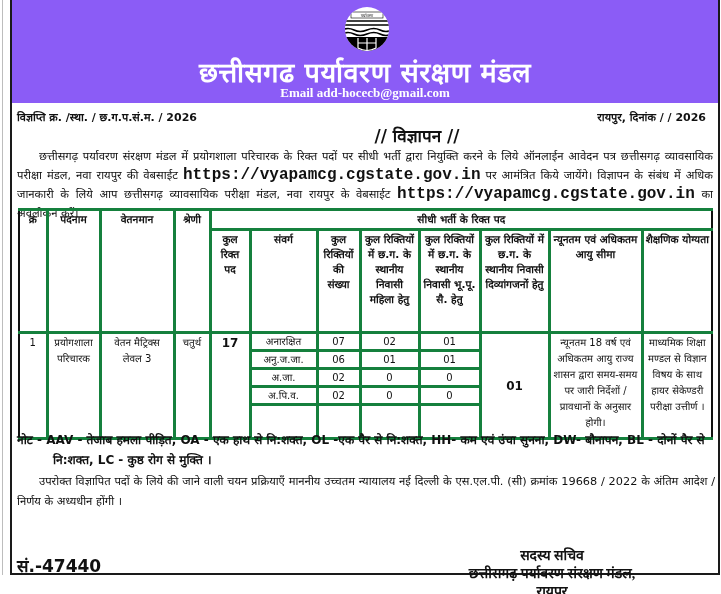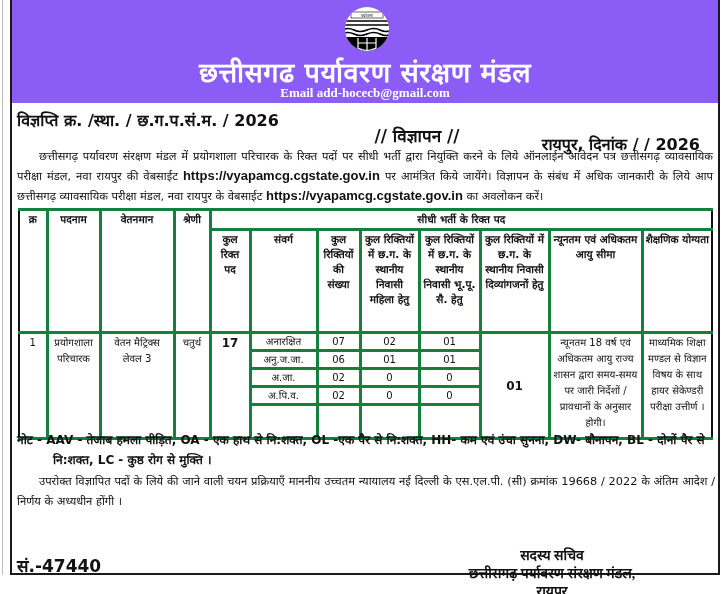--- a/index.html
+++ b/index.html
@@ -6,28 +6,28 @@
   body { width: 721px; height: 594px; position: relative; overflow: hidden;
          font-family: "Liberation Serif", "DejaVu Serif", serif; color: #111; }
   .sideline { position: absolute; left: 2px; top: 0; width: 1px; height: 575px; background: #bdbdbd; }
   .frame { position: absolute; left: 10px; top: 0; width: 706px; height: 573px;
            border: 2px solid #1a1a1a; border-top: none; box-sizing: content-box; }
   .header { position: absolute; left: 0; top: 0; width: 706px; height: 103px; background: #8b5cf6; color: #fff; text-align: center; }
   .logo { position: absolute; left: 330px; top: 4px; width: 50px; height: 50px; }
   .org-title { position: absolute; left: 0; width: 706px; top: 53px; font-size: 27px; font-weight: bold;
                letter-spacing: 0.5px; font-family: "DejaVu Sans", sans-serif; }
   .email { position: absolute; left: 0; width: 706px; top: 85px; font-size: 13px; font-weight: bold; }
-  .refline { position: absolute; top: 109px; font-size: 16px; font-weight: bold; font-family: "DejaVu Sans", sans-serif; text-align: center; }
+  .refline { position: absolute; top: 109px; font-size: 11px; font-weight: bold; font-family: "DejaVu Sans", sans-serif; text-align: center; }
   .ref-left { left: 5px; }
-  .ref-right { right: 18px; margin-top: 24px; }
+  .ref-right { right: 12px; }
   .ad-title { position: absolute; top: 124px; left: 16px; width: 706px; text-align: center; font-size: 17px;
               font-weight: bold; font-family: "DejaVu Sans", sans-serif; padding-left: 36px; }
   .intro { position: absolute; top: 147px; left: 5px; width: 696px; font-size: 11.3px; line-height: 19px;
            font-family: "DejaVu Sans", sans-serif; text-align: justify; text-indent: 22px; }
-  .intro b { font-family: Liberation Sans, sans-serif; font-size: 13px; }
+  .intro b { font-family: Liberation Mono, monospace; font-size: 16px; }
   table.vac { position: absolute; left: 6px; top: 208px; width: 693px; border-collapse: collapse;
               font-family: "DejaVu Sans", sans-serif; font-size: 10.5px; table-layout: fixed; }
   table.vac th, table.vac td { border: 3px solid #15803d; text-align: center; vertical-align: top; padding: 1px 2px; font-weight: normal; }
   table.vac th { font-weight: bold; line-height: 15px; }
   .outerl { border-left: 2px solid #111 !important; }
   .outerr { border-right: 2px solid #111 !important; }
   table.vac td.cat, table.vac td.num { padding: 0 2px; height: 15px; line-height: 15px; vertical-align: middle; font-size: 10px; }
   table.vac td.num { font-family: "DejaVu Sans", sans-serif; }
   table.vac td.big { vertical-align: middle; font-weight: bold; font-size: 12px; }
   table.vac td.txt { line-height: 16px; font-size: 10px; }

